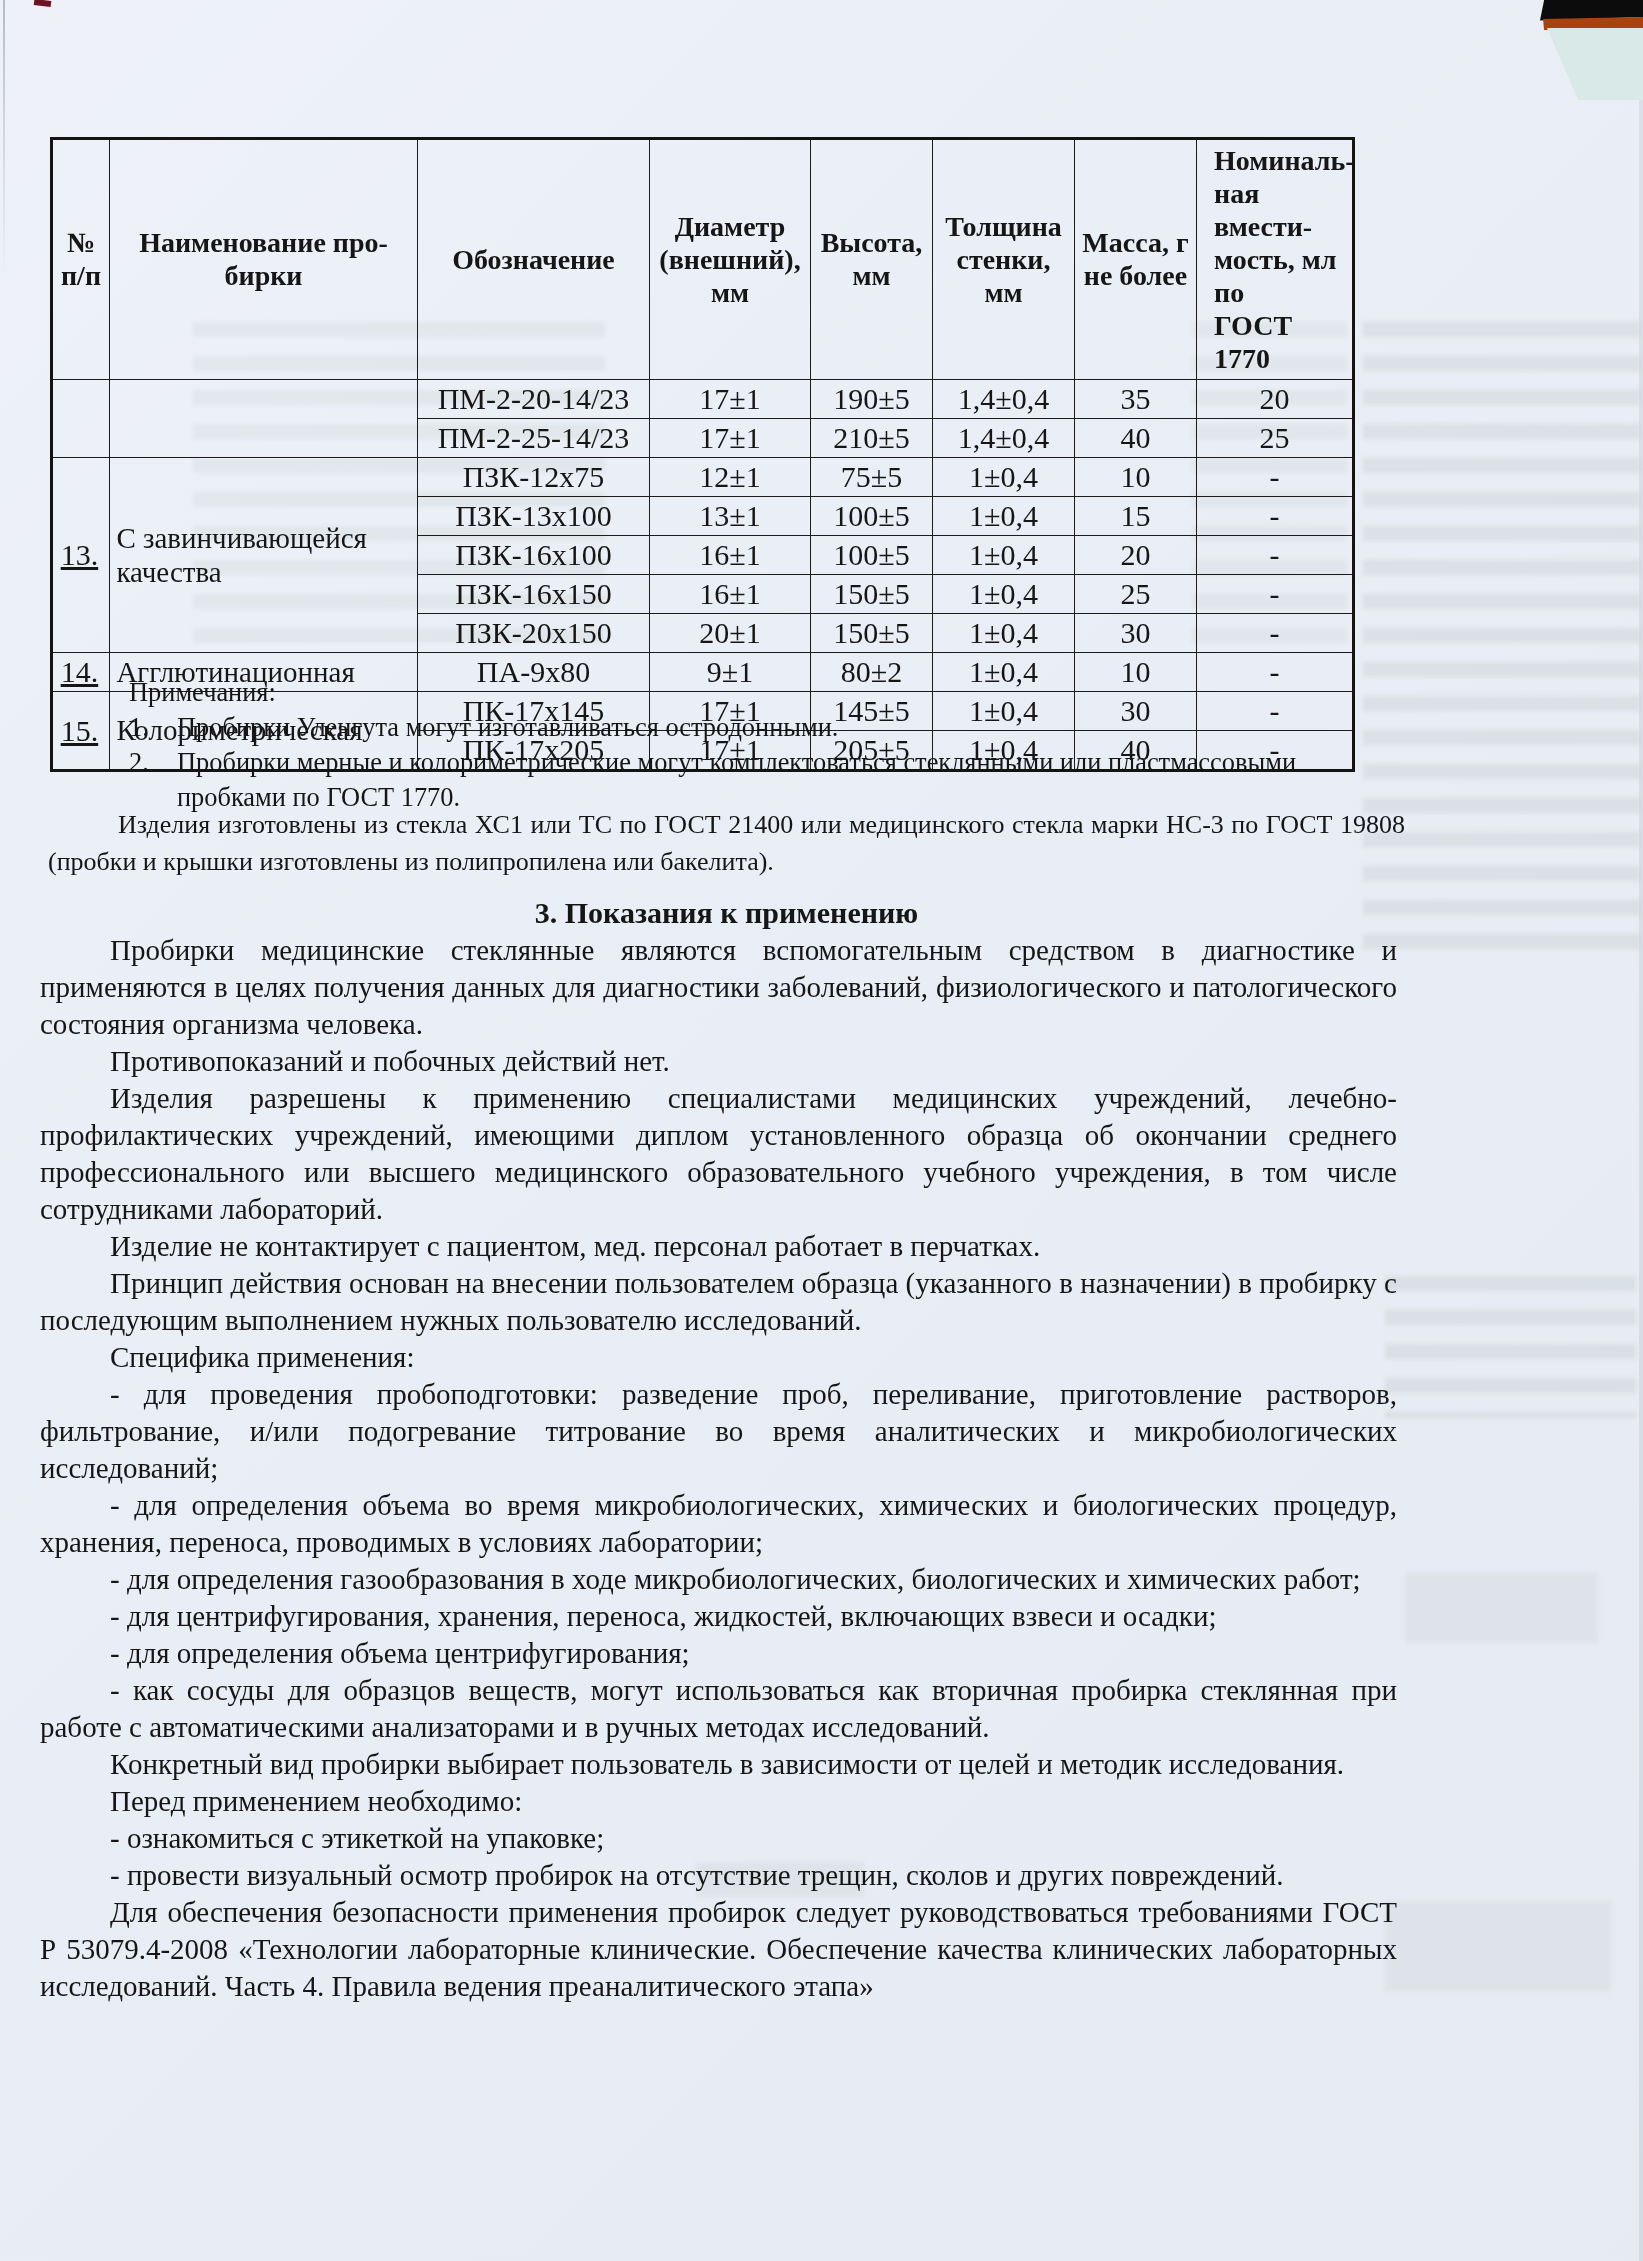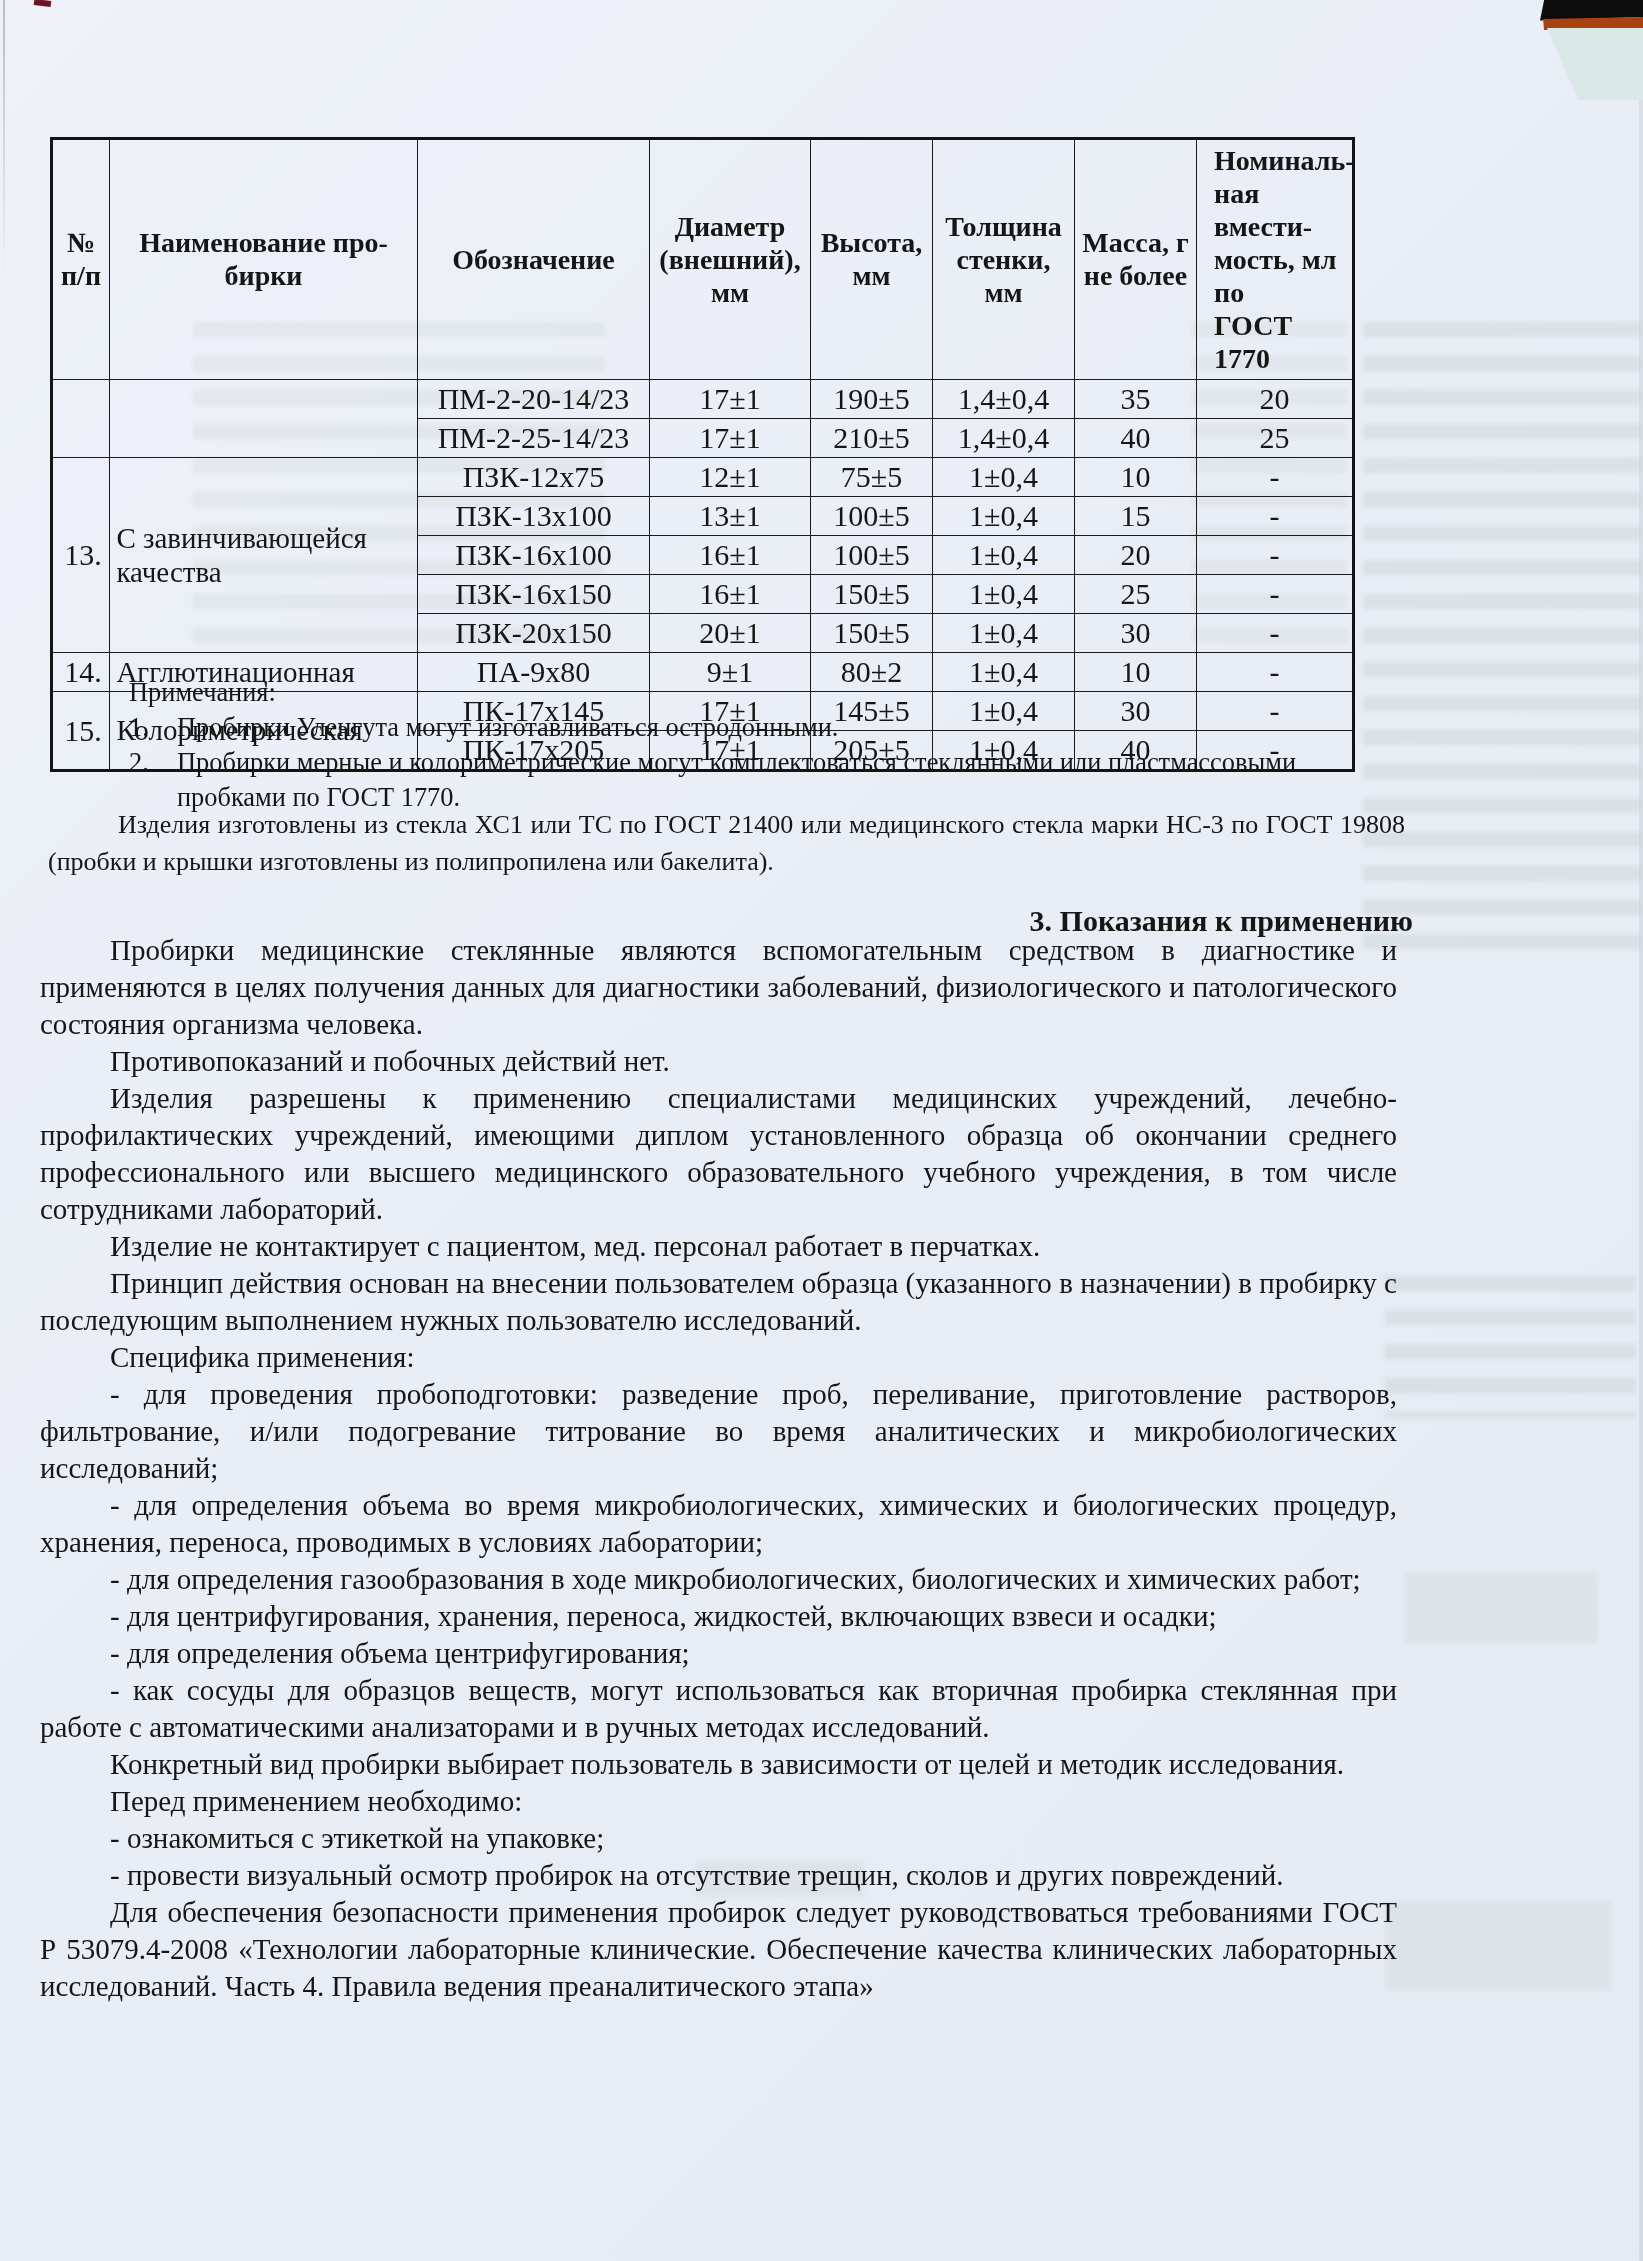--- a/index.html
+++ b/index.html
@@ -34,34 +34,34 @@
   .spec-table th,.spec-table td{border:1.9px solid #1b1b1b;}
   .spec-table th{
     font-weight:bold;font-size:28px;line-height:33px;white-space:pre-line;
     text-align:center;vertical-align:middle;padding:3.9px 2.6px;height:142px;
   }
   .spec-table th.th-left{text-align:left;padding-left:17px;}
   .spec-table td{
     height:38px;text-align:center;vertical-align:middle;
     padding:0 3.9px;line-height:1.05;
   }
-  .spec-table td.cell-num{text-align:center;padding-left:7.7px;}
+  .spec-table td.cell-num{text-align:left;padding-left:7.7px;text-decoration:underline;}
   .spec-table td.cell-name{text-align:left;font-size:29px;line-height:1.18;padding-left:6.4px;}
   
   .notes{position:absolute;left:129px;top:675px;width:1253px;
     font-size:26.4px;line-height:35px;}
   .notes-title{margin:0;}
   .note-item{display:flex;align-items:flex-start;}
   .note-num{flex:0 0 48px;}
   .note-text{flex:1;}
   
   .materials{position:absolute;left:40px;top:798px;width:1357px;margin:8px;
     font-size:26px;line-height:37px;text-align:justify;text-indent:70px;}
-  .section-heading{position:absolute;left:40px;top:888px;width:1357px;margin:16px;
-    text-align:right;font-size:30px;font-weight:bold;}
+  .section-heading{position:absolute;left:40px;top:888px;width:1357px;margin:8px;
+    text-align:center;font-size:30px;font-weight:bold;}
   .body-text{position:absolute;left:40px;top:932px;width:1357px;
     font-size:29px;line-height:37px;text-align:justify;}
   .body-text p{margin:0;text-indent:70px;}
 </style>
 </head>
 <body>
 
 <div class="page">
 
   <div class="edge-left"></div>

